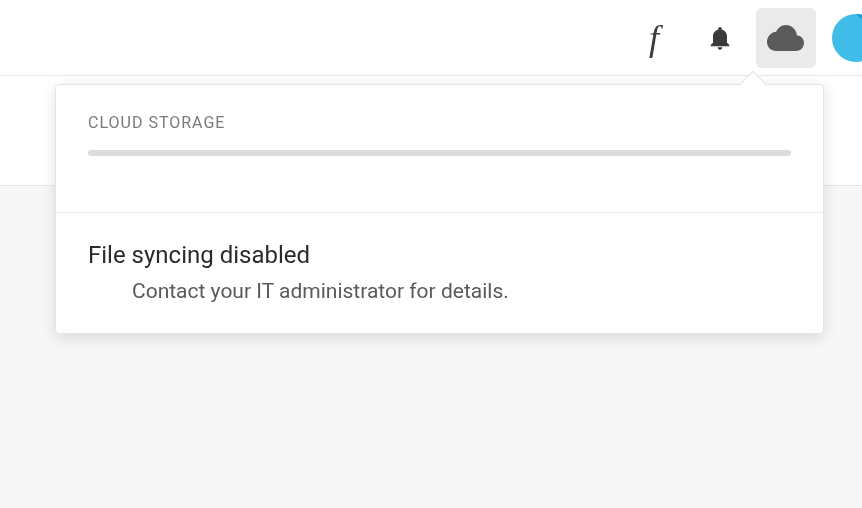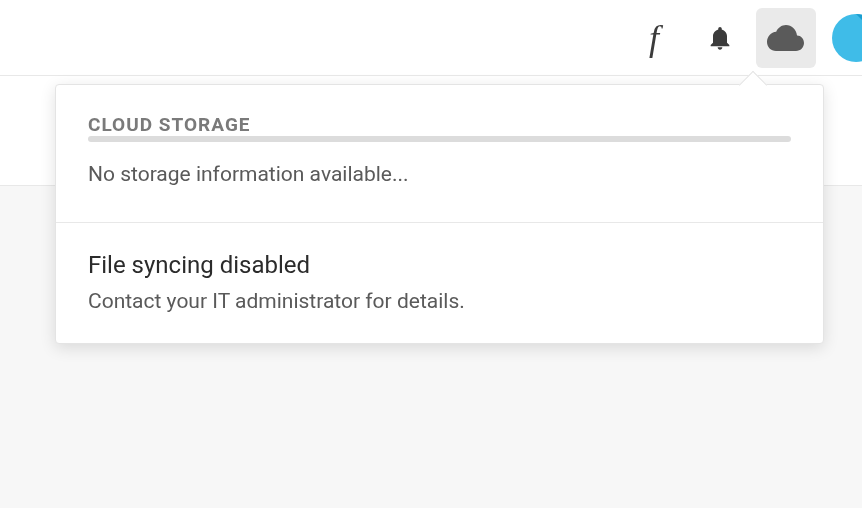--- a/index.html
+++ b/index.html
@@ -100,24 +100,25 @@
       transform: rotate(45deg);
     }
     .popover-section {
       padding: 28px 32px 30px 32px;
     }
     .popover-section.first {
       border-bottom: 1px solid #e8e8e8;
       padding-bottom: 36px;
     }
     .section-heading {
-      font-size: 19px;
+      font-size: 16px;
       letter-spacing: 1px;
       color: #7a7a7a;
-      font-weight: 700;
+      font-weight: 400;
+      margin-bottom: 18px;
     }
     .progress-track {
       width: 100%;
       height: 6px;
       background: #dcdcdc;
       border-radius: 3px;
       margin-bottom: 20px;
     }
     .status-text {
       font-size: 21px;
@@ -127,20 +128,21 @@
     .sync-title {
       font-size: 24px;
       font-weight: 400;
       color: #2b2b2b;
       margin-bottom: 10px;
     }
     .sync-sub {
       font-size: 21px;
       color: #5a5a5a;
       font-weight: 400;
+      margin-left: 44px;
     }
   </style>
 </head>
 <body>
 
 <div class="topbar">
   <div class="icon-btn">
     <span class="fonts-icon">f</span>
   </div>
   <div class="icon-btn">
@@ -157,19 +159,18 @@
 </div>
 
 <div class="subbar"></div>
 <div class="lower"></div>
 
 <div class="popover">
   <div class="popover-arrow"></div>
   <div class="popover-section first">
     <div class="section-heading">CLOUD STORAGE</div>
     <div class="progress-track"></div>
-    <div class="status-text">No storage information available...</div>
   </div>
   <div class="popover-section">
     <div class="sync-title">File syncing disabled</div>
     <div class="sync-sub">Contact your IT administrator for details.</div>
   </div>
 </div>
 
 </body></html>

